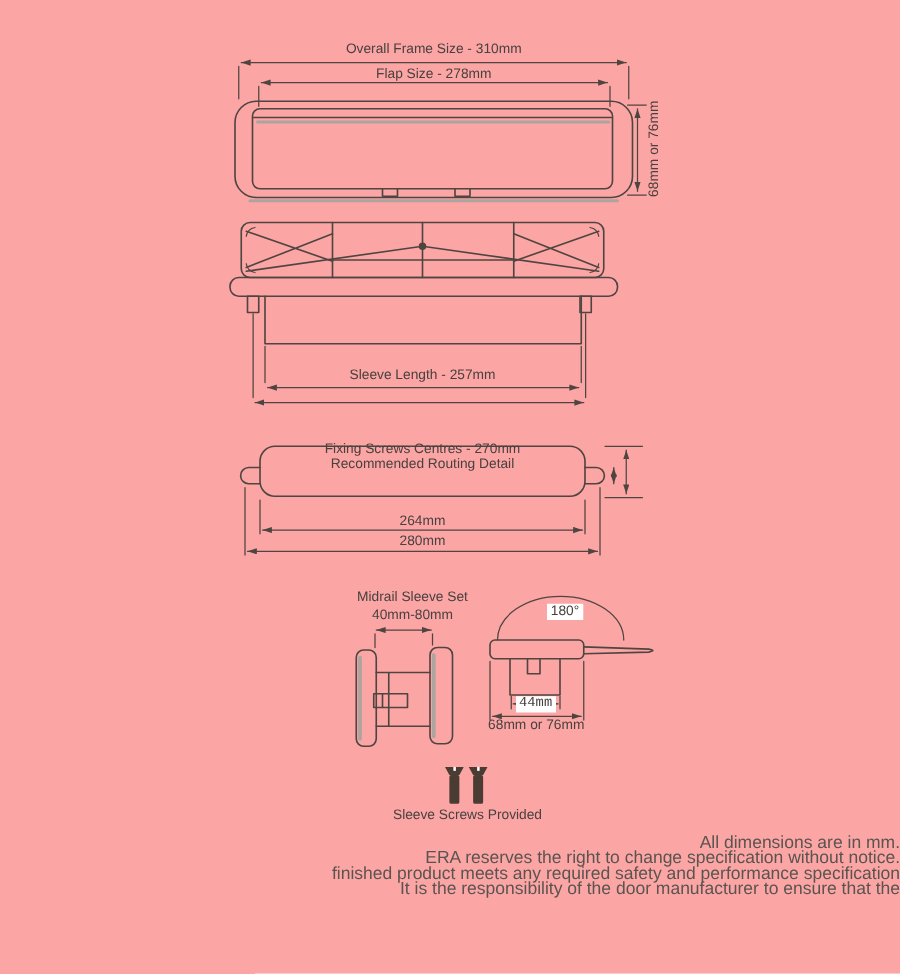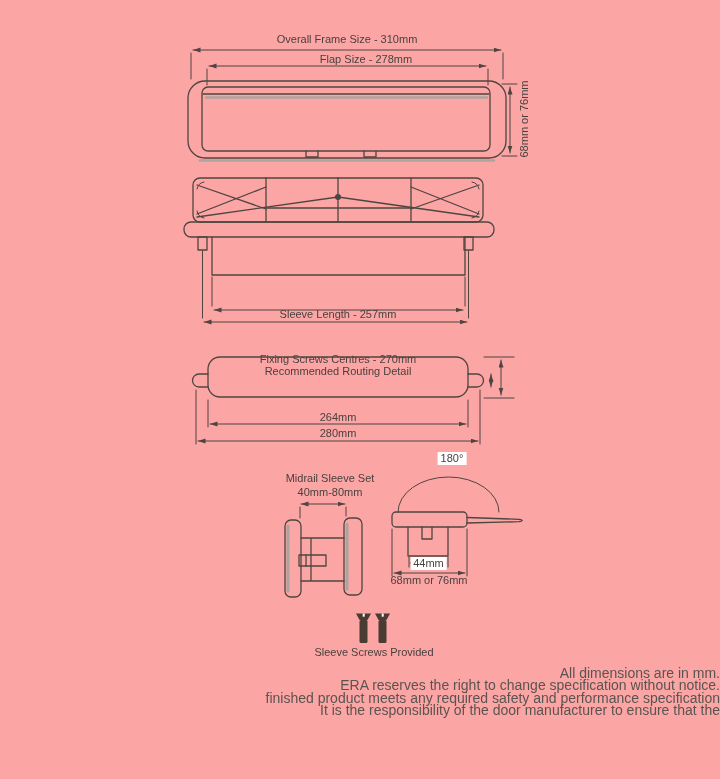--- a/index.html
+++ b/index.html
@@ -116,35 +116,35 @@
       <path class="scrw" d="M356 613.5 H371 L367.5 620 H359.5 Z"></path>
       <rect class="scrw" x="359.5" y="620" width="8" height="23" rx="1.5"></rect>
       <rect fill="#ffffff" x="362.7" y="613.5" width="2" height="3.2"></rect>
       <path class="scrw" d="M375 613.5 H390 L386.5 620 H378.5 Z"></path>
       <rect class="scrw" x="378.5" y="620" width="8" height="23" rx="1.5"></rect>
       <rect fill="#ffffff" x="381.7" y="613.5" width="2" height="3.2"></rect>
     </g>
   </svg>
 
   <div class="lbl" style="left:347px;top:33px;">Overall Frame Size - 310mm</div>
-  <div class="lbl" style="left:347px;top:53px;margin-left:19px;">Flap Size - 278mm</div>
+  <div class="lbl" style="left:347px;top:53px;">Flap Size - 278mm</div>
   <div class="lbl rot" style="left:524px;top:119px;">68mm or 76mm</div>
 
-  <div class="lbl" style="left:338px;top:308px;">Sleeve Length - 257mm</div>
+  <div class="lbl" style="left:338px;top:294px;">Sleeve Length - 257mm</div>
   <div class="lbl" style="left:338px;top:310px;margin-top:43px;">Fixing Screws Centres - 270mm</div>
 
   <div class="lbl" style="left:338px;top:365px;">Recommended Routing Detail</div>
   <div class="lbl" style="left:338px;top:411px;">264mm</div>
   <div class="lbl" style="left:338px;top:427px;">280mm</div>
 
   <div class="lbl" style="left:330px;top:472px;text-align:center;">Midrail Sleeve Set</div>
   <div class="lbl" style="left:330px;top:486px;">40mm-80mm</div>
 
-  <div class="lbl bg" style="left:452px;top:452px;">180°</div>
-  <div class="lbl bg" style="left:428.5px;top:557px;">44mm</div>
+  <div class="lbl bg" style="left:452px;top:483px;">180°</div>
+  <div class="lbl bg" style="left:428.5px;top:557px;font-family:Liberation Mono, monospace;">44mm</div>
   <div class="lbl" style="left:429px;top:574px;">68mm or 76mm</div>
 
   <div class="lbl" style="left:374px;top:646px;">Sleeve Screws Provided</div>
 
   <div class="footer">
     <div>All dimensions are in mm.</div>
     <div>ERA reserves the right to change specification without notice.</div>
     <div>finished product meets any required safety and performance specification</div>
     <div>It is the responsibility of the door manufacturer to ensure that the</div>
   </div>

